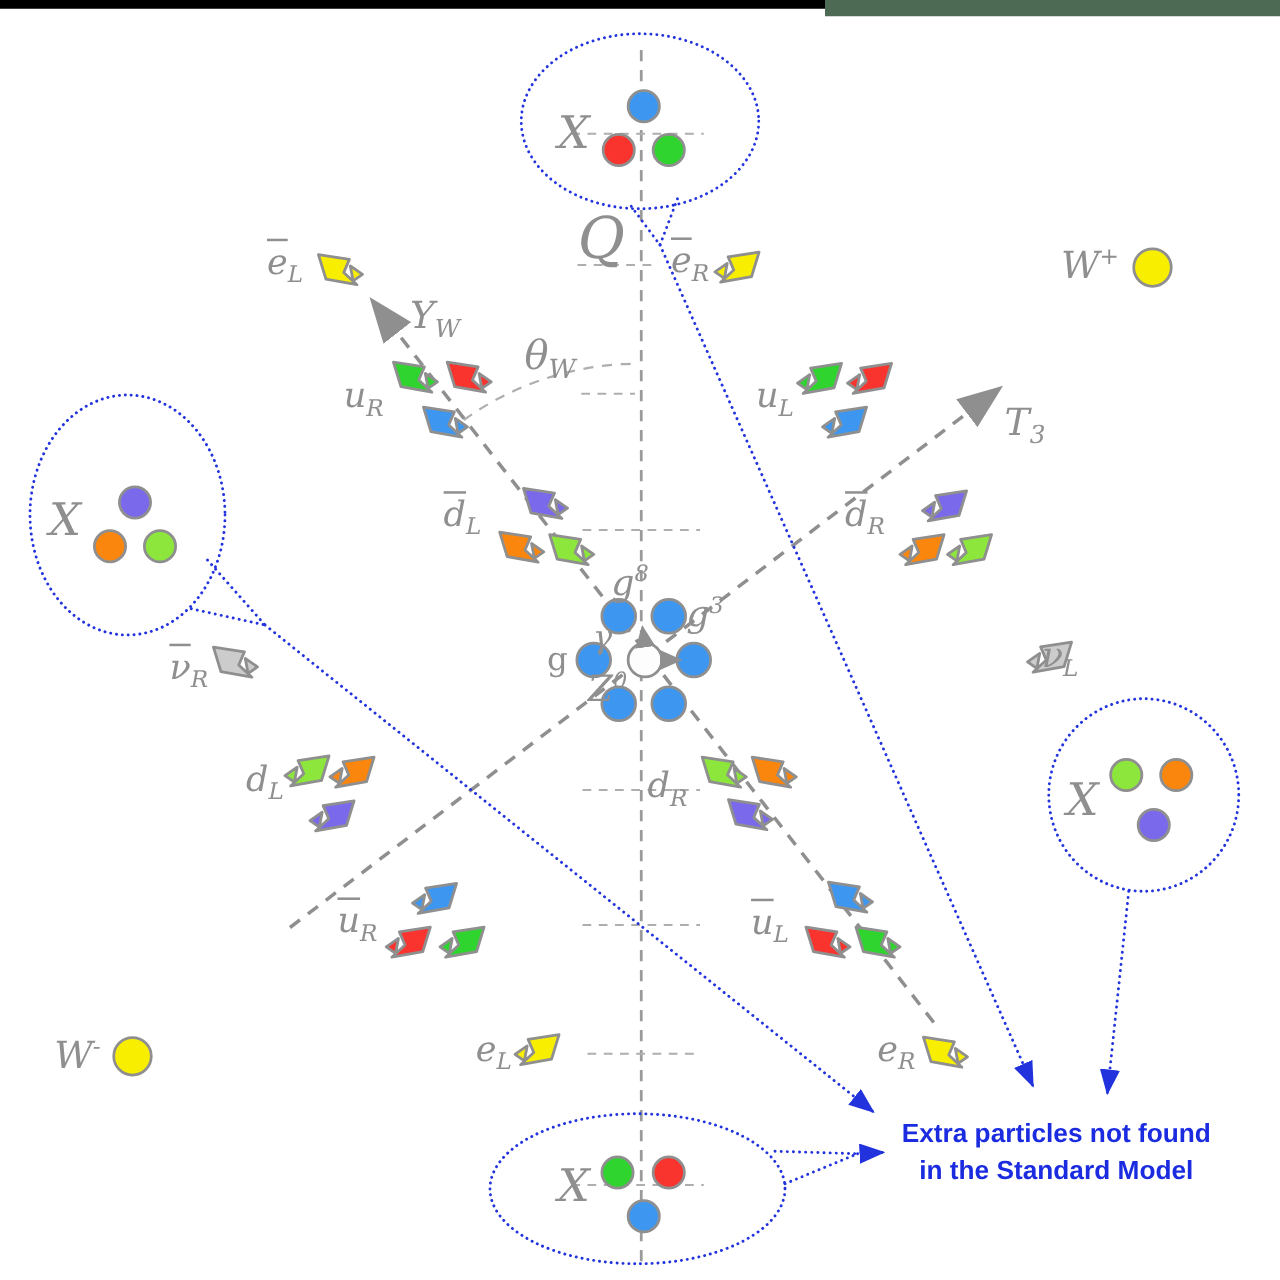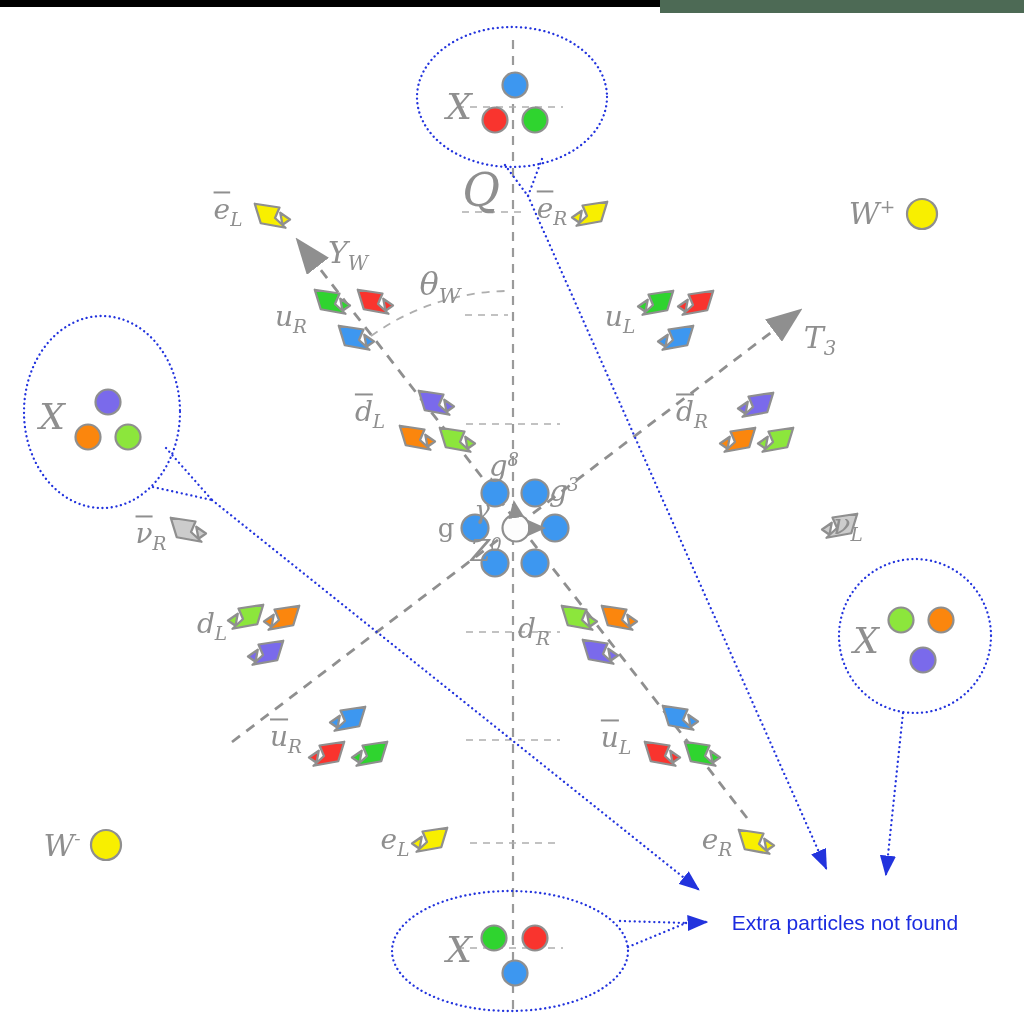--- a/index.html
+++ b/index.html
@@ -18,21 +18,21 @@
   .bellipse{fill:none;stroke-width:2.3;stroke-dasharray:0.1 4.6;stroke-linecap:round;}
   .lbl{position:absolute;transform:translate(-50%,-50%);color:#8f8f8f;font-style:italic;
        white-space:nowrap;line-height:1;}
   .lbl sub{font-size:.66em;line-height:1;}
   .lbl sup{font-size:.62em;line-height:1;}
   .bar{text-decoration:overline;}
   .upright{font-style:normal;}
   .f28{font-size:28px;} .f46{font-size:46px;} .f38{font-size:30px;} .f32{font-size:32px;}
   .f36{font-size:36px;} .f30{font-size:30px;} .f29{font-size:29px;} .f26{font-size:26px;}
   .ann{position:absolute;transform:translate(-50%,-50%);font-family:"Liberation Sans",sans-serif;
-       font-weight:400;font-size:21px;color:#1b2ce0;text-align:center;line-height:1.45;white-space:nowrap;}
+       font-weight:700;font-size:21px;color:#1b2ce0;text-align:center;line-height:1.45;white-space:nowrap;}
 </style>
 </head>
 <body>
 
 <div class="stage">
 
   <div class="topbar-left"></div>
   <div class="topbar-right"></div>
 
   <svg class="layer" width="1024" height="1024" viewBox="0 0 1024 1024">
@@ -195,15 +195,16 @@
   <div class="lbl f28" style="left:848px;top:528px"><span>ν</span><sub>L</sub></div>
   <div class="lbl f28" style="left:212px;top:627px"><span>d</span><sub>L</sub></div>
   <div class="lbl f28" style="left:534px;top:632px"><span>d</span><sub>R</sub></div>
   <div class="lbl f28" style="left:286px;top:740px"><span class="bar">u</span><sub>R</sub></div>
   <div class="lbl f28" style="left:616px;top:741px"><span class="bar">u</span><sub>L</sub></div>
   <div class="lbl f28" style="left:395px;top:843px"><span>e</span><sub>L</sub></div>
   <div class="lbl f28" style="left:717px;top:843px"><span>e</span><sub>R</sub></div>
 
   <div class="ann" style="left:845px;top:923px">
     <span>Extra particles not found</span><br>
+    <span>in the Standard Model</span>
   </div>
 
 </div>
 
 </body></html>

